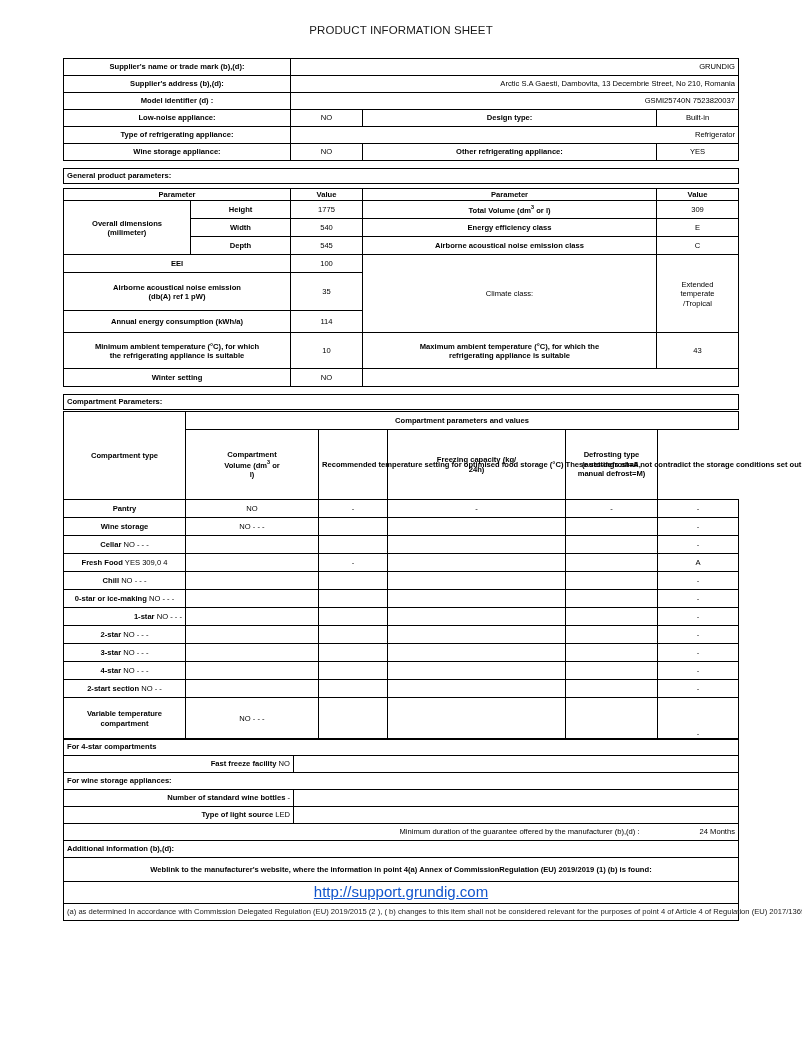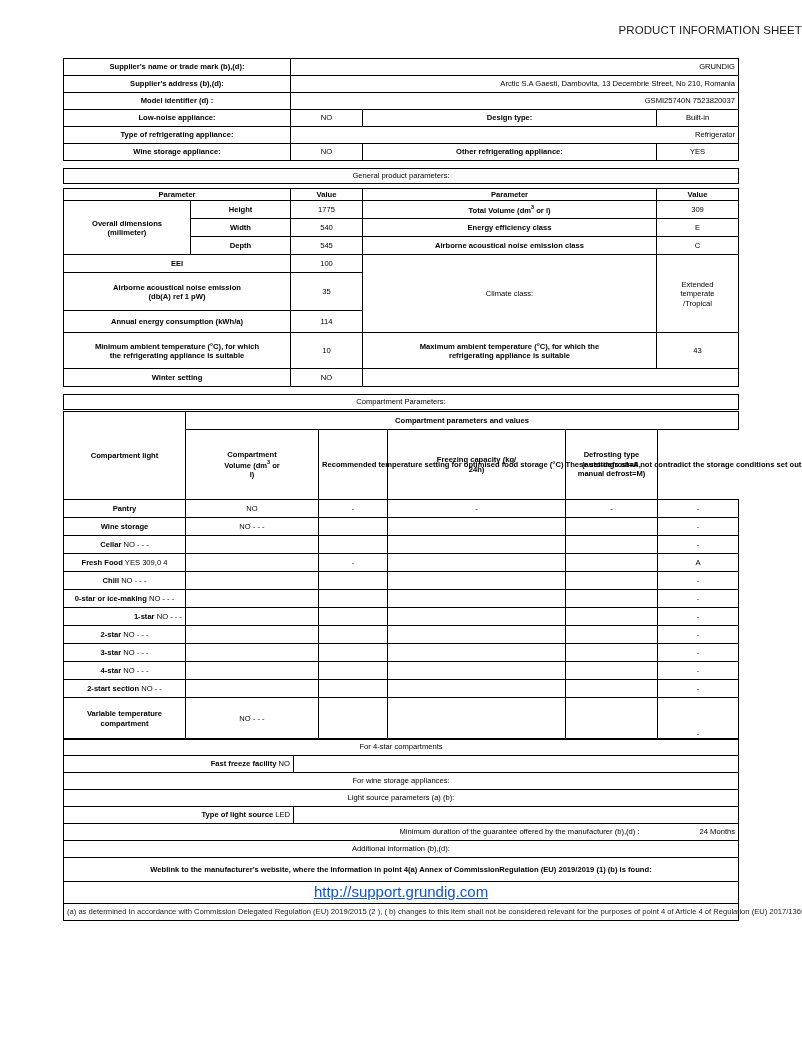--- a/index.html
+++ b/index.html
@@ -16,21 +16,21 @@
   }
   #sheet {
     position: absolute;
     left: 0; top: 0;
     width: 802px; height: 1037px;
   }
   #doc-title {
     position: absolute;
     left: 0; top: 24px;
     width: 802px;
-    text-align: right;
+    text-align: center;
     font-size: 11.5px;
     letter-spacing: .1px;
     color: #1a1a1a;
   }
 
   table.t {
     position: absolute;
     left: 63px;
     width: 675px;
     border-collapse: collapse;
@@ -93,23 +93,23 @@
   }
   td.note {
     font-size: 6.1px;
     line-height: 1.55;
     padding: 4px 6px;
     text-align: center;
     white-space: normal;
     color: #1a1a1a;
   }
   td.banner {
-    font-weight: normal;
+    font-weight: bold;
     font-size: 7.6px;
-    text-align: center;
+    text-align: left;
   }
 </style>
 </head>
 <body>
 
 <div id="sheet">
 
   <div id="doc-title">PRODUCT INFORMATION SHEET</div>
 
   <table class="t" id="tA">
@@ -259,21 +259,21 @@
     <colgroup>
       <col style="width:122px">
         <col style="width:133px">
         <col style="width:69px">
       <col style="width:178px">
         <col style="width:92px">
         <col style="width:81px">
     </colgroup>
     <tbody>
       <tr>
-        <td rowspan="2" class="b c wrap" style="height:88px">Compartment light</td>
+        <td rowspan="2" class="b c wrap" style="height:88px">Compartment type</td>
         <td colspan="5" class="b c" style="height:18px">Compartment parameters and values</td>
       </tr>
       <tr>
         <td class="c wrap" style="height:70px; font-weight:bold">
           <span>Compartment</span><br>
           <span>Volume (dm</span><span class="sup">3</span><span> or</span><br>
           <span>l)</span>
         </td>
         <td class="b c wrap">Recommended  temperature setting for optimised food storage (°C) These settings shall not contradict the storage conditions set out  in Annex IV, Table 3</td>
         <td class="b c wrap">
@@ -402,21 +402,22 @@
         <td class="banner" colspan="2">For 4-star compartments</td>
       </tr>
       <tr>
         <td class="l"><b>Fast freeze facility</b><span class="spill"> NO</span></td>
         <td></td>
       </tr>
       <tr>
         <td class="banner" colspan="2">For wine storage appliances:</td>
       </tr>
       <tr>
-        <td class="banner" colspan="2">Light source parameters (a) (b):</td>
+        <td class="l"><b>Number of standard wine bottles</b><span class="spill"> -</span></td>
+        <td></td>
       </tr>
       <tr>
         <td class="l"><b>Type of light source</b><span class="spill"> LED</span></td>
         <td></td>
       </tr>
       <tr>
         <td class="l" colspan="2"><span>Minimum duration of the  guarantee offered  by the  manufacturer (b),(d) :</span><span style="display:inline-block;width:60px"></span><span>24 Months</span></td>
       </tr>
       <tr>
         <td class="banner" colspan="2">Additional information (b),(d):</td>

